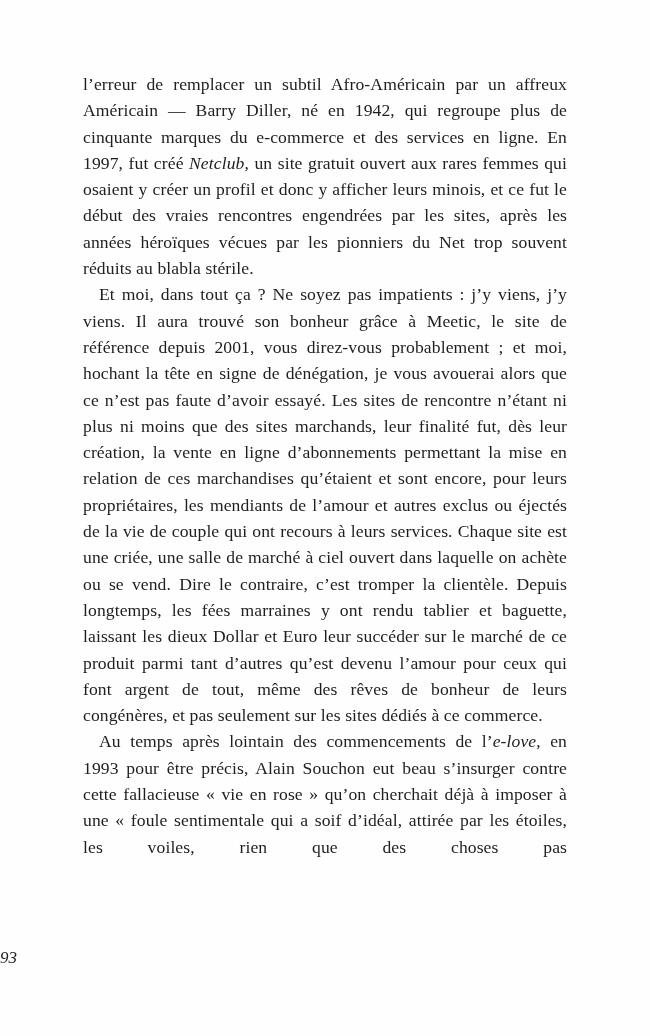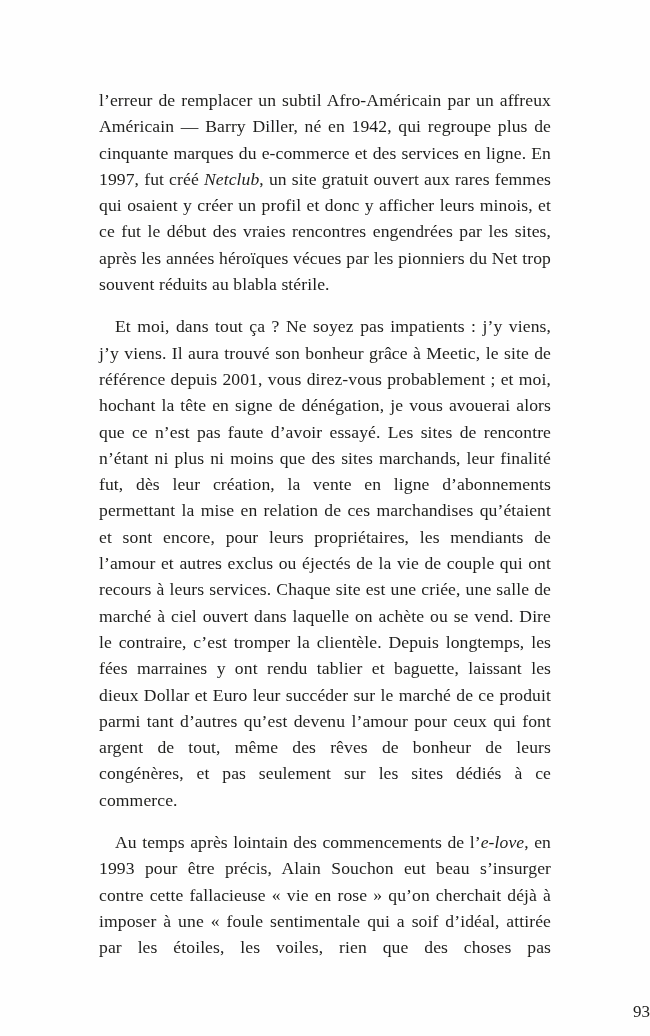--- a/index.html
+++ b/index.html
@@ -19,45 +19,46 @@
     overflow:hidden;
   }
   .text-block{
     position:absolute;
     left:83px;
     top:71px;
     width:484px;
     color:var(--text-color);
   }
   p.para{
-    margin:16px;
+    margin:0;
     font-size:17.6px;
     line-height:26.3px;
     text-align:justify;
     letter-spacing:0.1px;
   }
   p.para.indent{
     text-indent:16px;
   }
   
   p.para.cut{
     text-align-last:justify;
   }
   p.para em{
     font-style:italic;
   }
   .page-number{
     position:absolute;
     left:0;
-    top:1000px;
+    top:946px;
     width:100%;
-    text-align:right;
+    text-align:left;
     font-size:17px;
     line-height:24px;
     color:var(--text-color);
+    font-style:italic;
   }
 </style>
 </head>
 <body>
 
 <div class="page">
   <div class="text-block">
       <p class="para"><span>l’erreur de remplacer un subtil Afro-Américain par un affreux Américain — Barry Diller, né en 1942, qui regroupe plus de cinquante marques du e-commerce et des services en ligne. En 1997, fut créé </span><em>Netclub</em><span>, un site gratuit ouvert aux rares femmes qui osaient y créer un profil et donc y afficher leurs minois, et ce fut le début des vraies rencontres engendrées par les sites, après les années héroïques vécues par les pionniers du Net trop souvent réduits au blabla stérile.</span></p>
       <p class="para indent"><span>Et moi, dans tout ça&nbsp;? Ne soyez pas impatients&nbsp;: j’y viens, j’y viens. Il aura trouvé son bonheur grâce à Meetic, le site de référence depuis 2001, vous direz-vous probablement&nbsp;; et moi, hochant la tête en signe de dénégation, je vous avouerai alors que ce n’est pas faute d’avoir essayé. Les sites de rencontre n’étant ni plus ni moins que des sites marchands, leur finalité fut, dès leur création, la vente en ligne d’abonnements permettant la mise en relation de ces marchandises qu’étaient et sont encore, pour leurs propriétaires, les mendiants de l’amour et autres exclus ou éjectés de la vie de couple qui ont recours à leurs services. Chaque site est une criée, une salle de marché à ciel ouvert dans laquelle on achète ou se vend. Dire le contraire, c’est tromper la clientèle. Depuis longtemps, les fées marraines y ont rendu tablier et baguette, laissant les dieux Dollar et Euro leur succéder sur le marché de ce produit parmi tant d’autres qu’est devenu l’amour pour ceux qui font argent de tout, même des rêves de bonheur de leurs congénères, et pas seulement sur les sites dédiés à ce commerce.</span></p>
       <p class="para indent cut"><span>Au temps après lointain des commencements de l’</span><em>e-love</em><span>, en 1993 pour être précis, Alain Souchon eut beau s’insurger contre cette fallacieuse «&nbsp;vie en rose&nbsp;» qu’on cherchait déjà à imposer à une «&nbsp;foule sentimentale qui a soif d’idéal, attirée par les étoiles, les voiles, rien que des choses pas</span></p>

